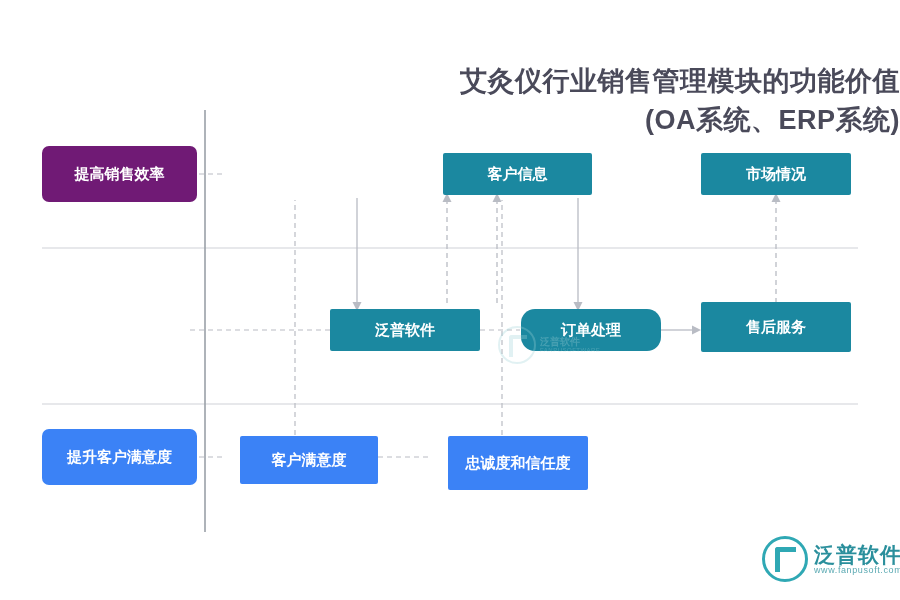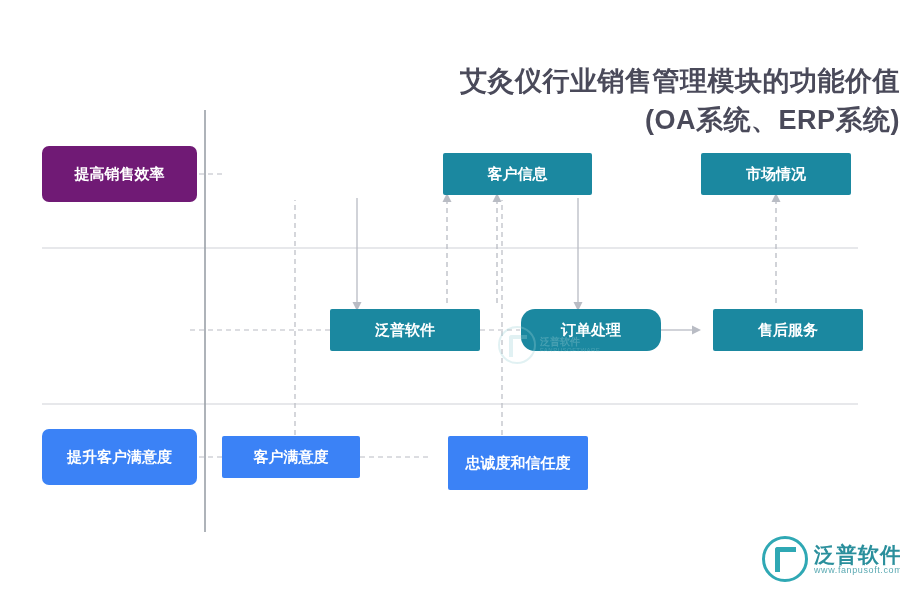--- a/index.html
+++ b/index.html
@@ -207,28 +207,28 @@
   <div class="node teal box-node" style="left:701px; top:153px; width:150px; height:42px;">
     <span>市场情况</span>
   </div>
 
   <div class="node teal box-node" style="left:330px; top:309px; width:150px; height:42px;">
     <span>泛普软件</span>
   </div>
   <div class="node teal box-node" style="left:521px; top:309px; width:140px; height:42px;border-radius:14px;">
     <span>订单处理</span>
   </div>
-  <div class="node teal box-node" style="left:701px; top:309px; width:150px; height:42px;margin-left:12px;">
+  <div class="node teal box-node" style="left:701px; top:302px; width:150px; height:50px;">
     <span>售后服务</span>
   </div>
 
   <div class="node purple label-node" style="left:42px;  top:429px; width:155px; height:56px;">
     <span>提升客户满意度</span>
   </div>
-  <div class="node purple box-node" style="left:222px; top:436px; width:138px; height:42px;">
+  <div class="node purple box-node" style="left:240px; top:436px; width:138px; height:48px;">
     <span>客户满意度</span>
   </div>
   <div class="node purple box-node" style="left:448px; top:436px; width:140px; height:54px;">
     <span>忠诚度和信任度</span>
   </div>
 
   <div class="wm-center">
     <div class="wm-mark"></div>
     <div class="wm-txt">
       <span>泛普软件</span>

